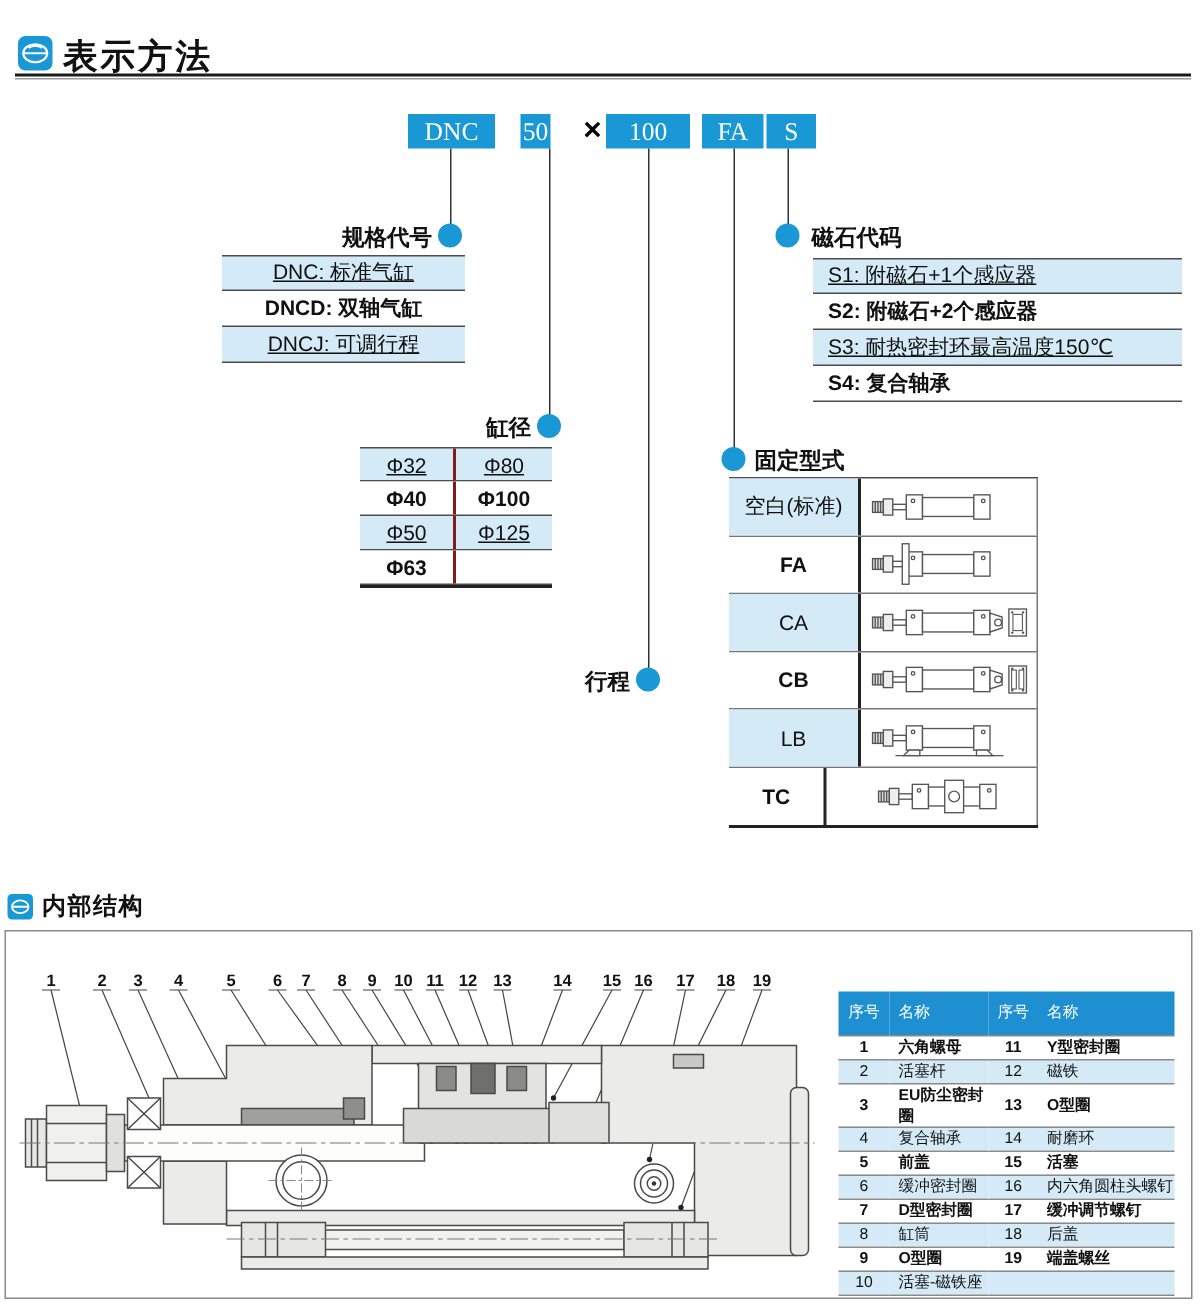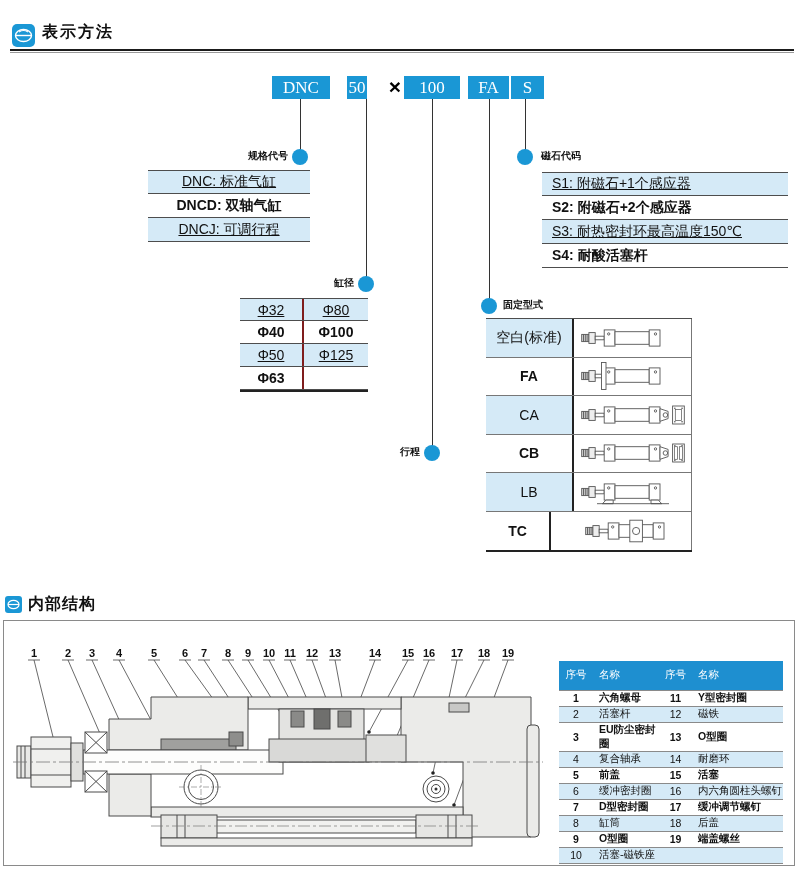--- a/index.html
+++ b/index.html
@@ -5,35 +5,35 @@
   * { margin:0; padding:0; box-sizing:border-box; }
   html,body { background:#fff; }
   body { font-family:"Liberation Sans","DejaVu Sans",sans-serif; color:#111; }
   #page { position:relative; width:800px; height:876px; background:#fff; overflow:hidden; }
 
   
   .sec-icon { position:absolute; background:#1a97d5; border-radius:5px; }
   .sec-icon svg { display:block; }
   #h1-icon { left:12px; top:24px; width:23px; height:23px; }
   #h1-title { position:absolute; left:42px; top:22px; font-family:"Liberation Serif","DejaVu Serif",serif;
-              font-size:16px; font-weight:bold; letter-spacing:2px; }
+              font-size:23px; font-weight:bold; letter-spacing:2px; }
   #h1-rule { position:absolute; left:10px; top:49px; width:784px; height:4px;
              border-top:2px solid #1b1b1b; border-bottom:1px solid #9a9a9a; }
 
   
   .mbox { position:absolute; top:76px; height:23px; background:#1a97d5; color:#fff;
           font-family:"Liberation Serif","DejaVu Serif",serif; font-size:17px;
           display:flex; align-items:center; justify-content:center; }
   #mx { position:absolute; top:74px; left:386px; width:18px; height:26px; color:#000;
         font-size:21px; font-weight:bold; display:flex; align-items:center; justify-content:center; }
 
   
   .vline { position:absolute; width:1px; background:#333; }
   .dot { position:absolute; width:16px; height:16px; border-radius:50%; background:#1a97d5; }
-  .lbl { position:absolute; font-size:10px; font-weight:bold; white-space:nowrap; }
+  .lbl { position:absolute; font-size:15px; font-weight:bold; white-space:nowrap; }
 
   
   .slist { position:absolute; }
   .slist .row { display:flex; align-items:center; border-bottom:1px solid #4d4d4d; font-size:14px; }
   .slist .row:first-child { border-top:1px solid #4d4d4d; }
   .slist .row.lt { background:#d5eaf7;text-decoration:underline; }
   .slist .row.wb { background:#fff; font-weight:bold; }
 
   #spec-table  { left:148px; top:170px; width:162px; }
   #spec-table .row { height:24px; justify-content:center; }
@@ -123,21 +123,21 @@
   <div class="slist" id="spec-table">
     <div class="row lt">DNC: 标准气缸</div>
     <div class="row wb">DNCD: 双轴气缸</div>
     <div class="row lt">DNCJ: 可调行程</div>
   </div>
 
   <div class="slist" id="mag-table">
     <div class="row lt">S1: 附磁石+1个感应器</div>
     <div class="row wb">S2: 附磁石+2个感应器</div>
     <div class="row lt">S3: 耐热密封环最高温度150℃</div>
-    <div class="row wb">S4: 耐酸活塞杆</div>
+    <div class="row wb">S4: 复合轴承</div>
   </div>
 
   <div class="slist" id="bore-table">
     <div class="row lt">
       <div class="cell">Φ32</div>
       <div class="cell">Φ80</div>
     </div>
     <div class="row wb">
       <div class="cell">Φ40</div>
       <div class="cell">Φ100</div>

